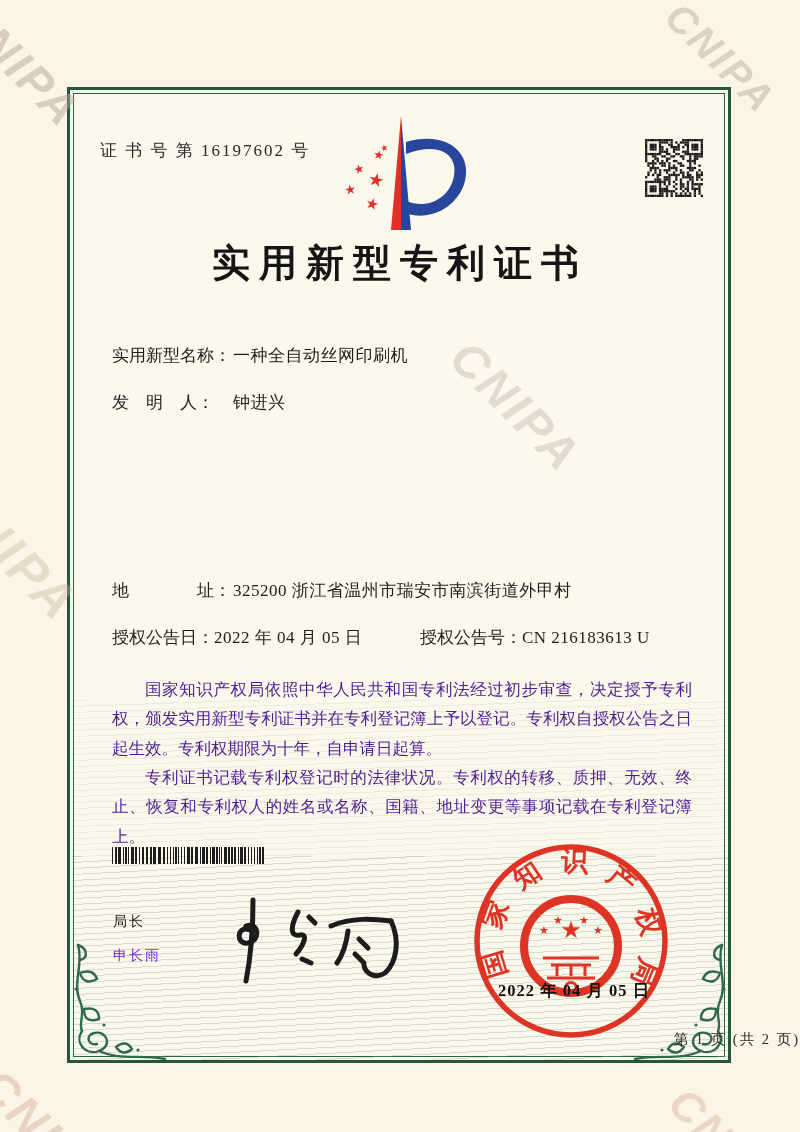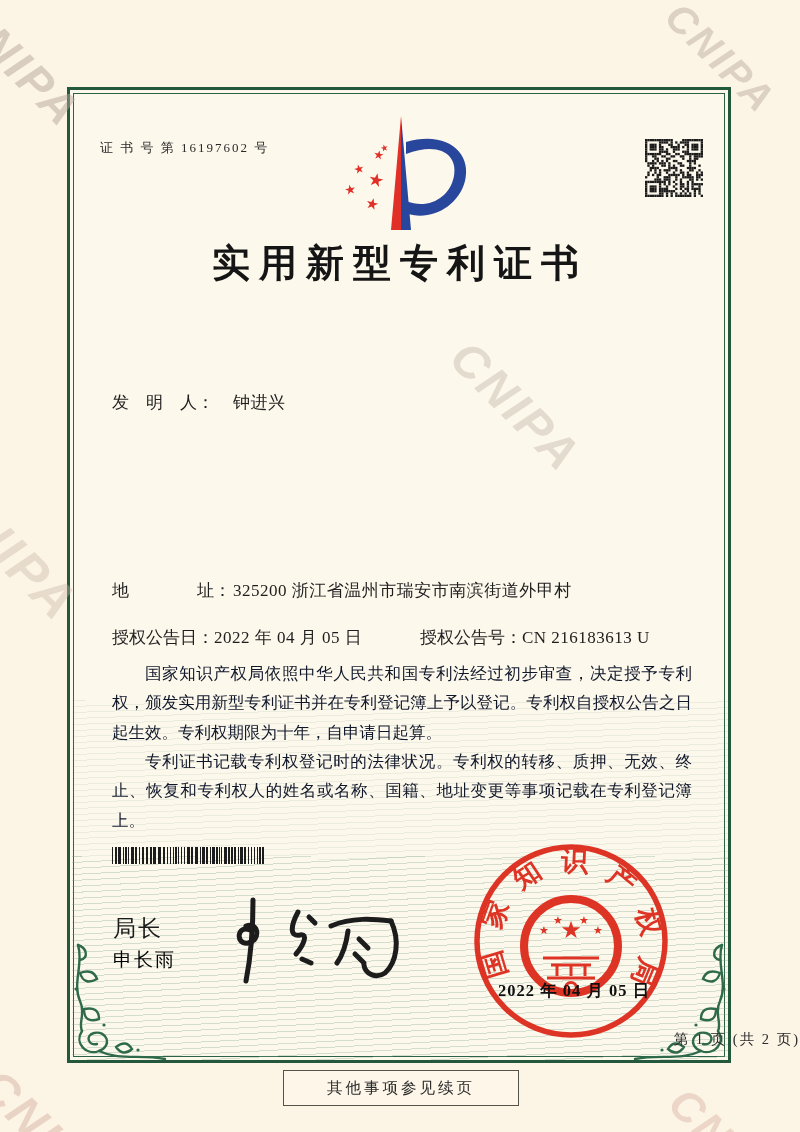--- a/index.html
+++ b/index.html
@@ -26,40 +26,40 @@
   
   .waves-light{
     position:absolute; left:72px; top:700px; width:656px; height:160px; opacity:.28;
     background:repeating-linear-gradient(178deg, rgba(124,162,138,.5) 0 1px, transparent 1px 6px);
   }
   .waves-strong{
     position:absolute; left:72px; top:856px; width:656px; height:204px; opacity:.55;
     background:repeating-linear-gradient(177deg, rgba(118,158,132,.55) 0 1px, transparent 1px 6px);
   }
   .cert-no{
-    position:absolute; left:100px; top:139px; font-size:13px; letter-spacing:2px; color:#2a2a2a;
+    position:absolute; left:100px; top:139px; font-size:17px; letter-spacing:2px; color:#2a2a2a;
   }
   .logo{ position:absolute; left:328px; top:110px; width:150px; height:128px; }
   .qr{ position:absolute; left:645px; top:139px; width:58px; height:58px; }
   .title{
     position:absolute; left:0; top:238px; width:100%; text-align:center;
     font-size:38px; font-weight:bold; letter-spacing:9px; color:#151515; white-space:nowrap;
   }
   .frow{ position:absolute; left:112px; font-size:17px; color:#1e1e1e; white-space:nowrap; }
   .flabel{ display:inline-block; width:121px; white-space:pre; }
   .fvalue{ letter-spacing:.5px; }
   .grant-no{ position:absolute; left:308px; top:0;font-family:Liberation Serif, serif; }
   .paras{
-    position:absolute; left:112px; top:659px; width:580px;
-    font-size:16.5px; line-height:1.78; color:#0f172a; text-align:justify;
+    position:absolute; left:112px; top:675px; width:580px;
+    font-size:16.5px; line-height:1.78; color:#4c1d95; text-align:justify;
   }
   .paras p{ margin:0; text-indent:2em; }
   .barcode{ position:absolute; left:112px; top:847px; width:212px; height:17px; font-size:0; }
-  .signer-title{ position:absolute; left:113px; top:913px; font-size:23px; color:#1c1c1c; letter-spacing:2px;}
-  .signer-name{ position:absolute; left:113px; top:947px; font-size:19px; color:#000000; letter-spacing:2px;}
+  .signer-title{ position:absolute; left:113px; top:913px; font-size:14px; color:#1c1c1c; letter-spacing:2px;}
+  .signer-name{ position:absolute; left:113px; top:947px; font-size:14px; color:#6d28d9; letter-spacing:2px;}
   .signature{ position:absolute; left:212px; top:888px; width:220px; height:100px; }
   .seal{ position:absolute; left:470px; top:840px; width:202px; height:202px; opacity:.95; }
   .seal-date{
     position:absolute; left:498px; top:980px; width:160px; font-size:16.5px; font-weight:bold;
     color:#101010; letter-spacing:1px; white-space:nowrap;
   }
   .page-num{
     position:absolute; left:0; top:1030px; width:100%; text-align:right;
     font-size:14.5px; letter-spacing:2px; color:#2c2c2c;
   }
@@ -472,20 +472,23 @@
         <rect x="37.12" y="55.68" width="2.32" height="2.32"></rect>
         <rect x="39.44" y="55.68" width="2.32" height="2.32"></rect>
         <rect x="41.76" y="55.68" width="2.32" height="2.32"></rect>
         <rect x="44.08" y="55.68" width="2.32" height="2.32"></rect>
         <rect x="48.72" y="55.68" width="2.32" height="2.32"></rect>
         <rect x="55.68" y="55.68" width="2.32" height="2.32"></rect>
       </svg></div>
 
   <div class="title">实用新型专利证书</div>
 
+  <div class="frow" style="top:344px">
+    <span class="flabel">实用新型名称：</span><span class="fvalue">一种全自动丝网印刷机</span>
+  </div>
   <div class="frow" style="top:391px">
     <span class="flabel">发　明　人：</span><span class="fvalue">钟进兴</span>
   </div>
   <div class="frow" style="top:579px">
     <span class="flabel">地　　　　址：</span><span class="fvalue">325200 浙江省温州市瑞安市南滨街道外甲村</span>
   </div>
   <div class="frow" style="top:626px">
     <span>授权公告日：</span><span class="fvalue">2022 年 04 月 05 日</span>
     <span class="grant-no">
       <span>授权公告号：</span><span class="fvalue">CN 216183613 U</span>
@@ -537,17 +540,14 @@
         <path d="M-14,19 v11 M0,19 v11 M14,19 v11"></path>
         <path d="M-24,32 h48"></path>
         <circle cy="42" r="5.5" stroke-width="3.2"></circle>
       </g>
     </g>
   </svg>
   <div class="seal-date">2022 年 04 月 05 日</div>
 
   <div class="page-num">第 1 页 (共 2 页)</div>
 
-  <div class="cont-box">
-    <span>其他事项参见续页</span>
-  </div>
 
 </div>
 
 </body></html>

